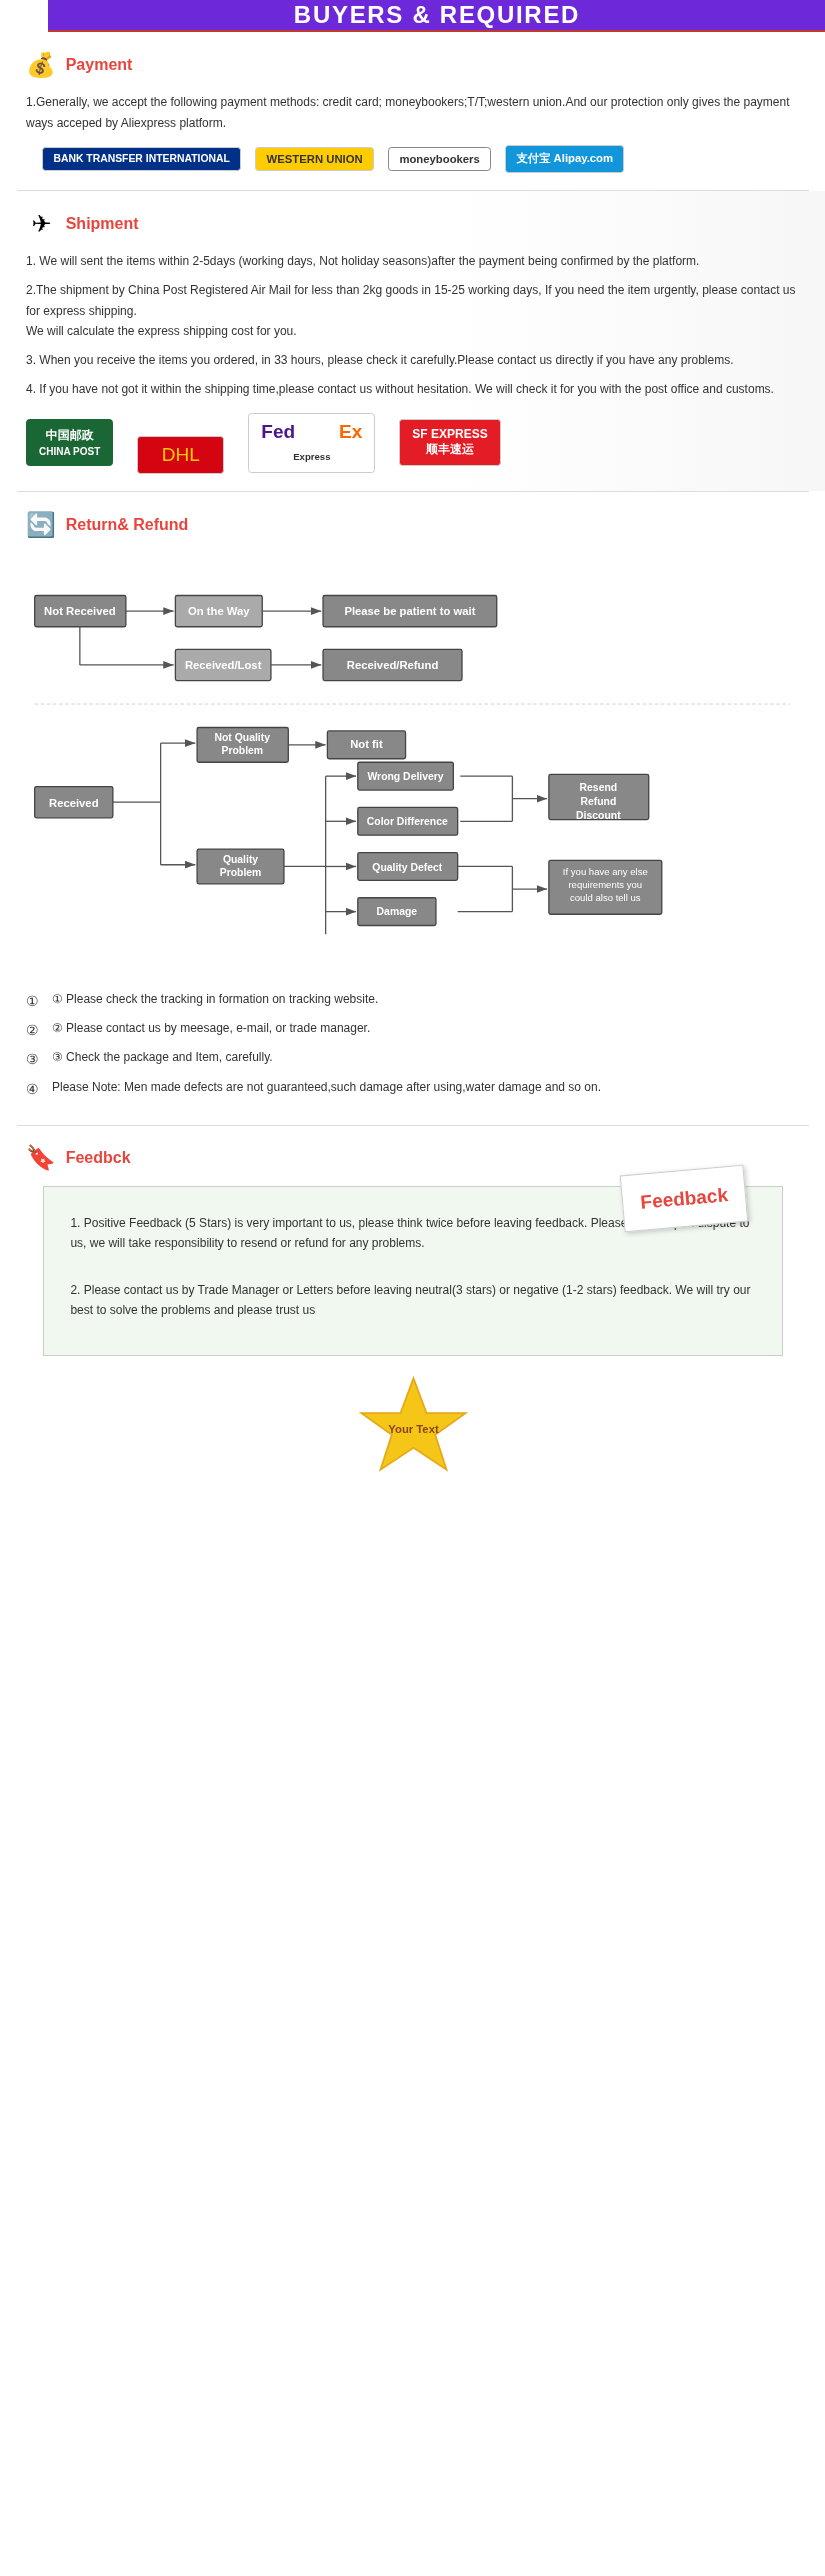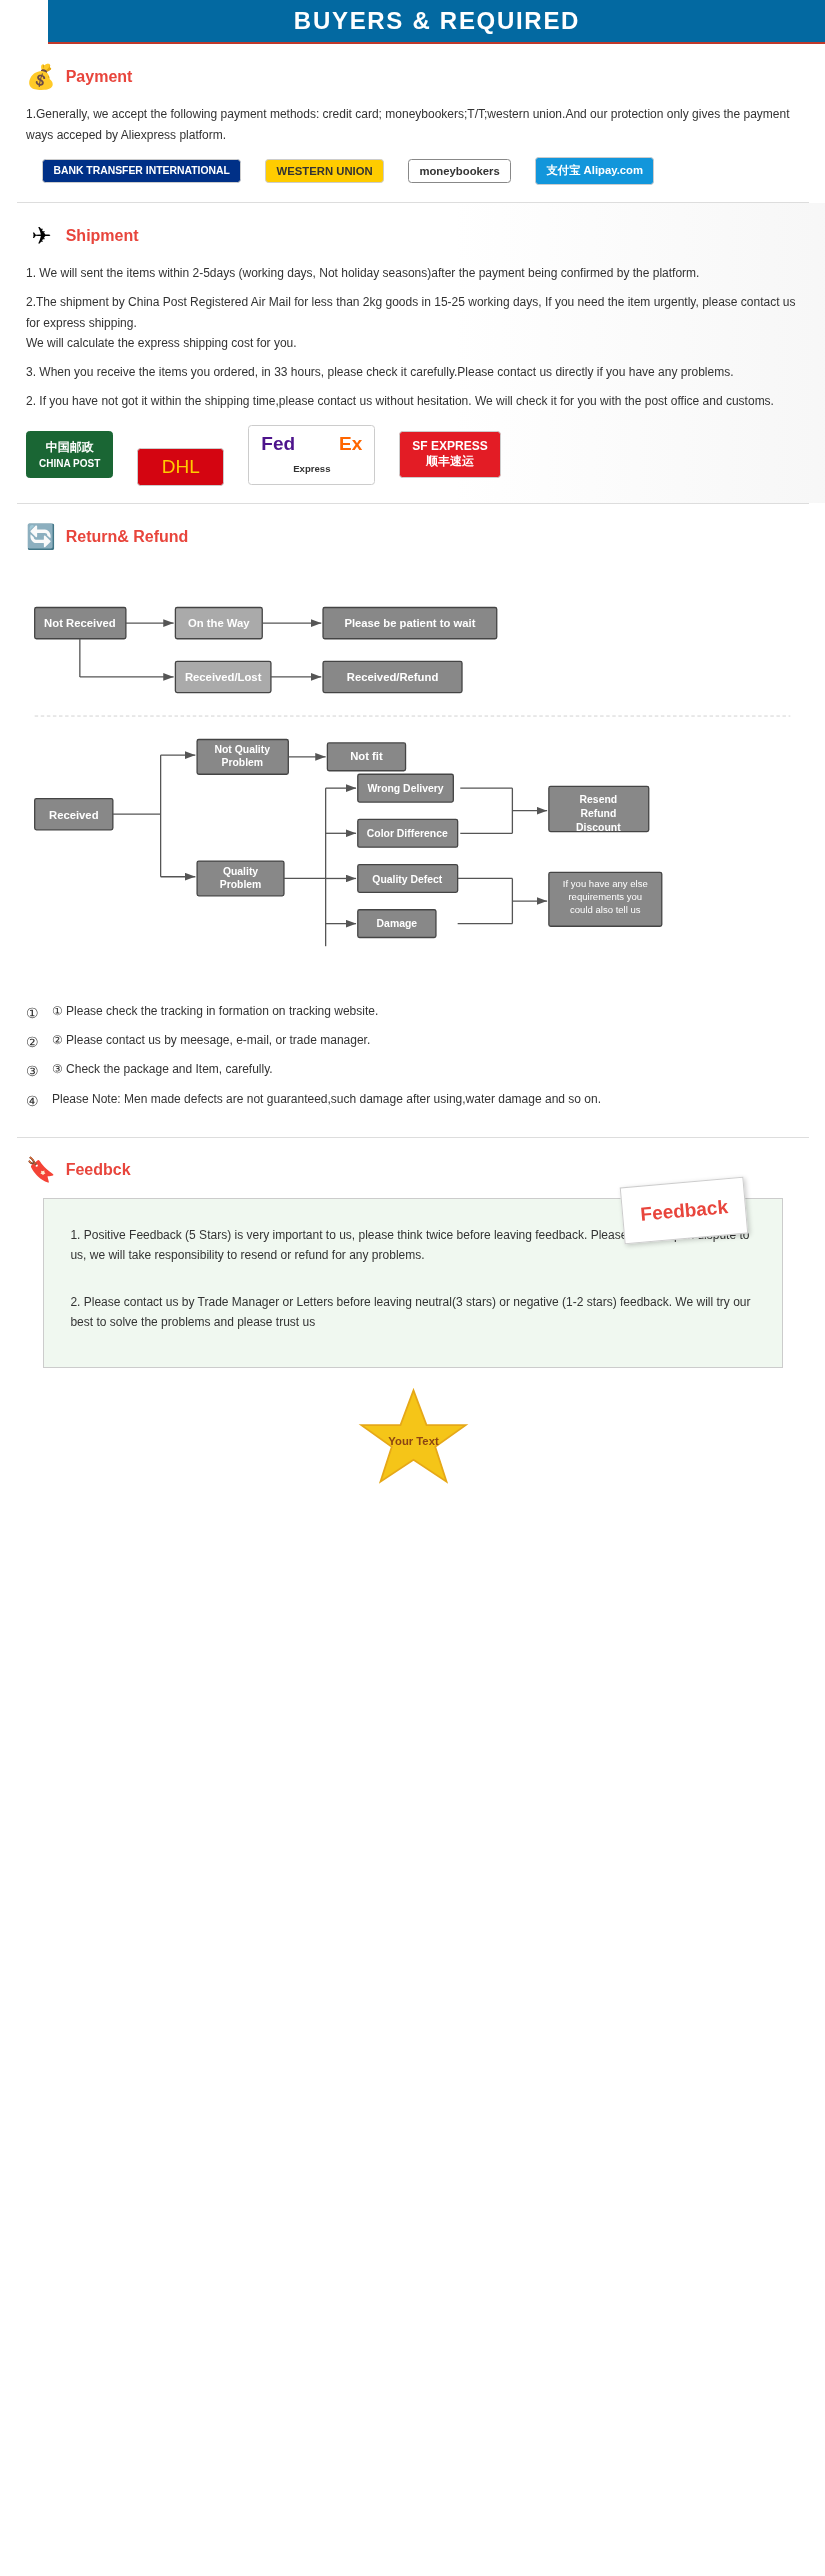--- a/index.html
+++ b/index.html
@@ -5,23 +5,23 @@
     * { margin: 0; padding: 0; box-sizing: border-box; }
     body {
       font-family: Arial, sans-serif;
       background: #fff;
       width: 826px;
       min-height: 2576px;
     }
 
     
     .header-banner {
-      background: #0369a1;
+      background: #6d28d9;
       text-align: center;
-      padding: 7px 0;
+      padding: 1px 0;
       border-bottom: 2.6px solid #c0392b;
       margin-left: 48px;
     }
     .header-banner h1 {
       color: #fff;
       font-size: 24px;
       font-weight: bold;
       letter-spacing: 1.7px;
     }
 
@@ -54,21 +54,21 @@
     .section p {
       font-size: 12px;
       color: #333;
       line-height: 1.7;
       margin-bottom: 8.7px;
     }
 
     
     .payment-logos {
       display: flex;
-      gap: 24px;
+      gap: 14px;
       margin-top: 12px;
       flex-wrap: wrap;
       align-items: center;
       padding-left: 16px;
     }
     .payment-logo {
       border: 0.9px solid #ccc;
       padding: 5.2px 10.4px;
       border-radius: 3.5px;
       font-size: 11.3px;
@@ -202,21 +202,21 @@
 <div class="section-divider"></div>
 
 <div class="section shipment-section">
   <div class="section-title">
     <div class="icon">✈</div>
     <h2>Shipment</h2>
   </div>
   <p>1. We will sent the items within 2-5days (working days, Not holiday seasons)after the payment being confirmed by the platform.</p>
   <p>2.The shipment by China Post Registered Air Mail for less than  2kg goods in 15-25 working days, If  you need the item urgently, please contact us for express shipping.<br>We will calculate the express shipping cost for you.</p>
   <p>3. When you receive the items you ordered, in 33 hours, please check it carefully.Please contact us directly if you have any problems.</p>
-  <p>2. If you have not got it within the shipping time,please contact us without hesitation. We will check it for you with the post office and customs.</p>
+  <p>4. If you have not got it within the shipping time,please contact us without hesitation. We will check it for you with the post office and customs.</p>
   <div class="shipping-logos">
     <div class="shipping-logo china-post">
       中国邮政<br><small>CHINA POST</small>
     </div>
     <div class="shipping-logo dhl">DHL</div>
     <div class="shipping-logo fedex">Fed<span style="color:#ff6600">Ex</span><br><small style="font-size:9.6px;color:#333">Express</small></div>
     <div class="shipping-logo sf-express">SF EXPRESS<br>顺丰速运</div>
   </div>
 </div>
 

